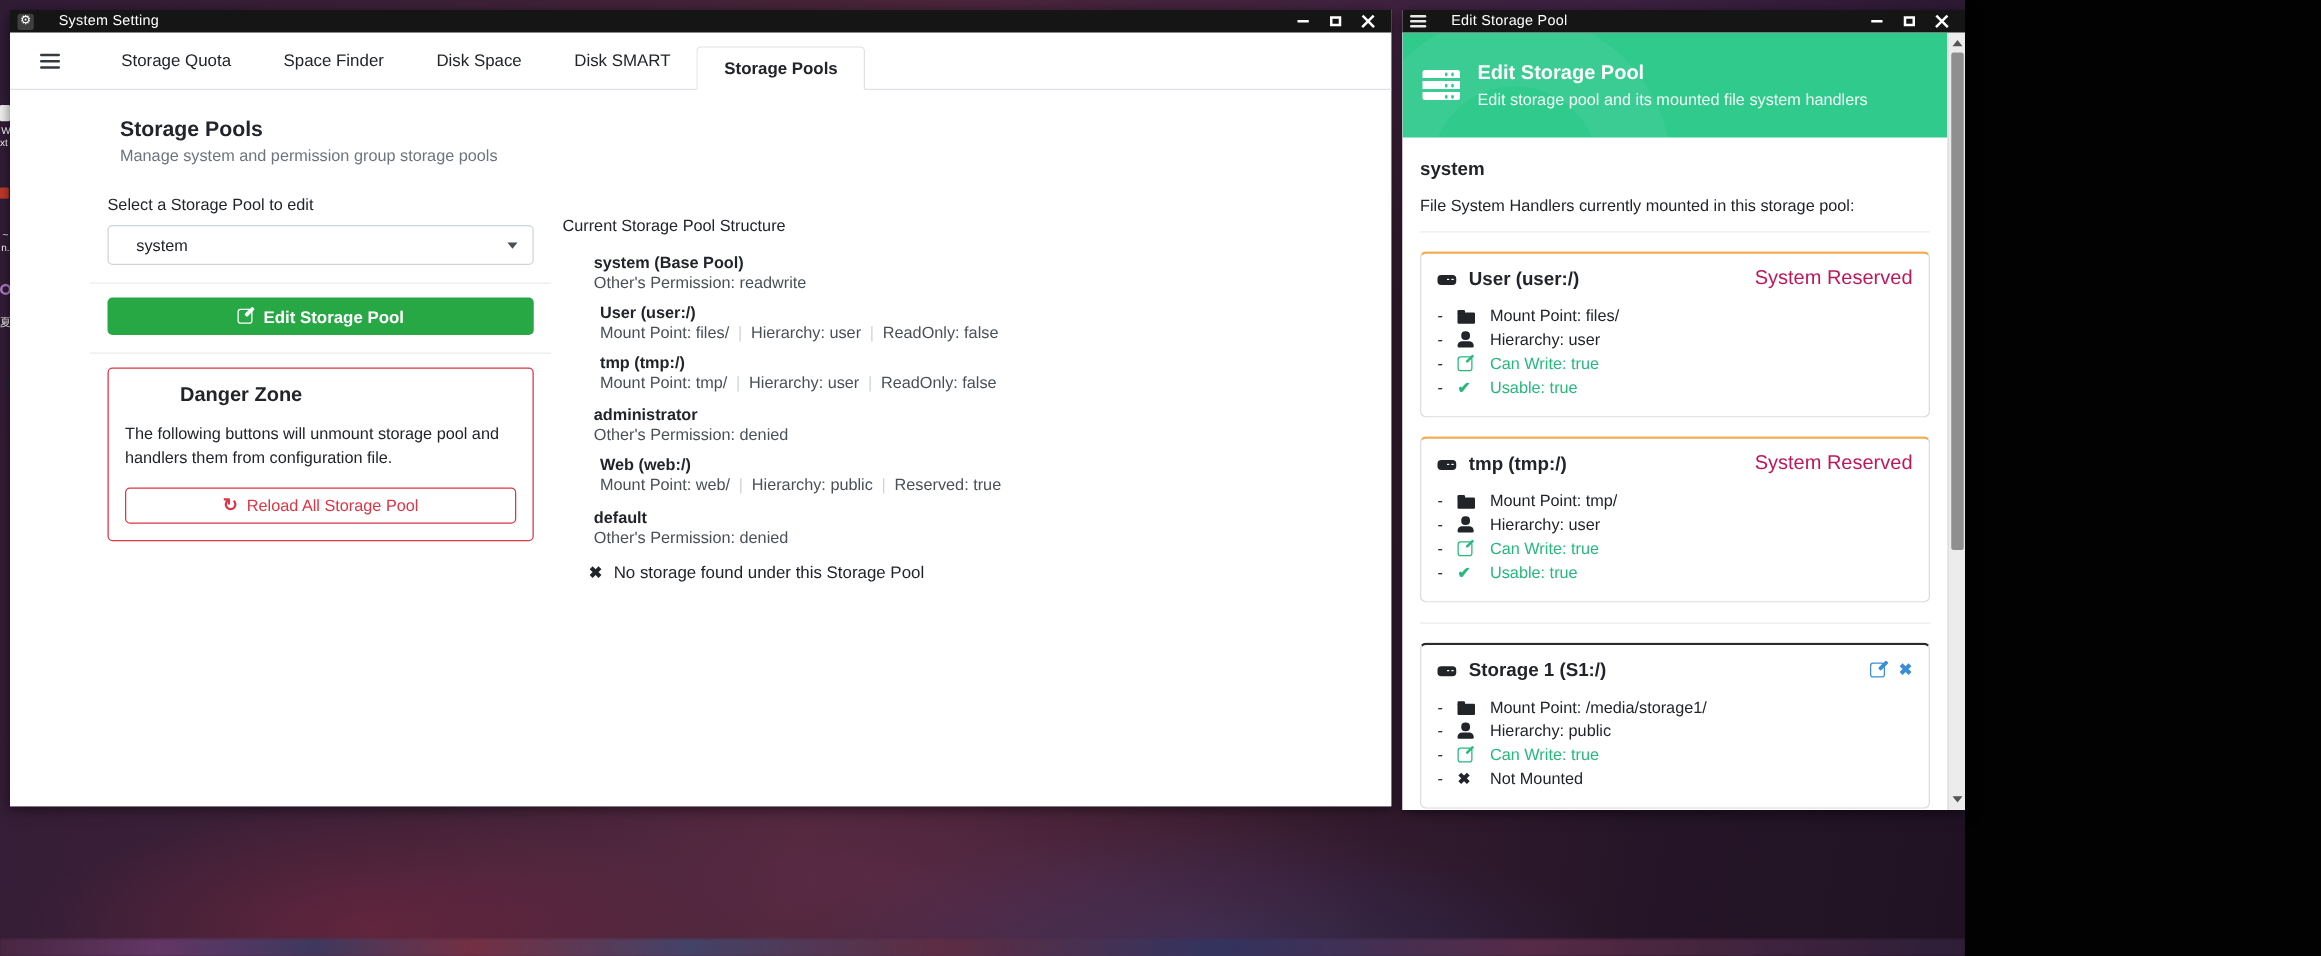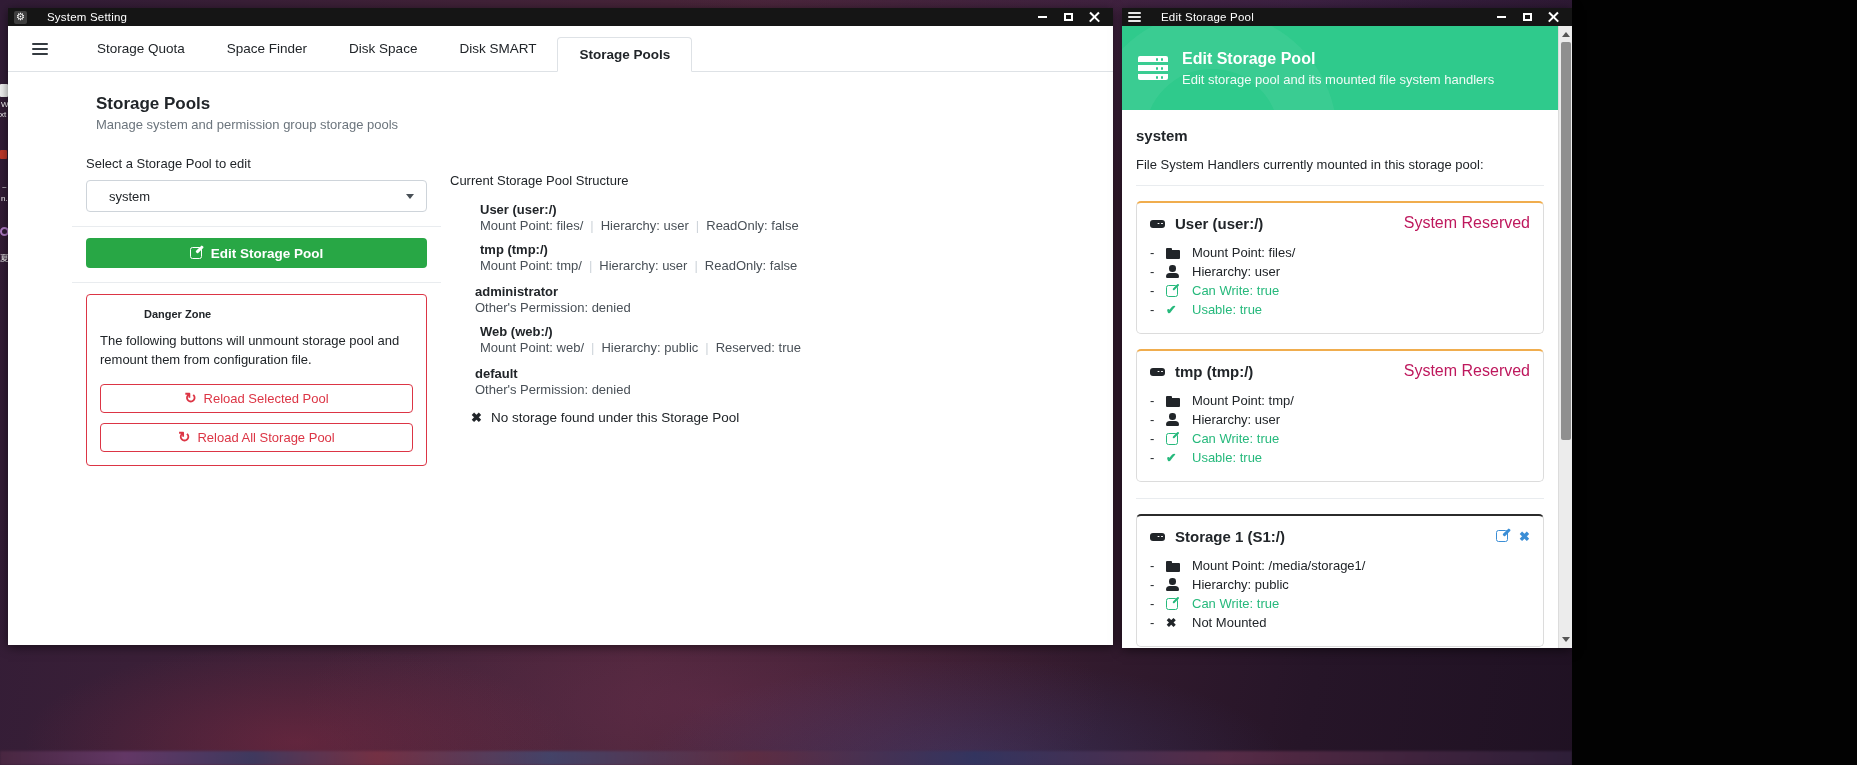--- a/index.html
+++ b/index.html
@@ -64,21 +64,21 @@
   .page-title { font-size:17px; font-weight:700; color:#212529; padding-left:10px; }
   .page-sub { font-size:13px; color:#6c757d; padding-left:10px; margin-top:3px; }
   .sel-label { font-size:13px; color:#212529; margin-top:24px; }
   .selectbox { margin-top:9px; height:32px; border:1px solid #ced4da; border-radius:4px;
     display:flex; align-items:center; font-size:13px; color:#212529; padding:0 12px 0 22px; background:#fff; cursor:pointer; }
   .caret { margin-left:auto; width:0; height:0; border-left:4px solid transparent; border-right:4px solid transparent; border-top:5px solid #495057; }
   .hr { border:none; border-top:1px solid #e9ecef; margin:14px -14px 0 -14px; }
   .btn-green { margin-top:11px; width:100%; height:30px; background:#28a745; border:none; border-radius:4px;
     color:#fff; font-weight:700; font-size:13.5px; display:flex; align-items:center; justify-content:center; gap:9px; cursor:pointer; }
   .danger-card { margin-top:11px; border:1px solid #dc3545; border-radius:4px; padding:13px 13px 13px; background:#fff; }
-  .danger-title { font-size:11px; font-weight:700; color:#212529;padding-left:44px; }
+  .danger-title { font-size:16px; font-weight:700; color:#212529;padding-left:44px; }
   .danger-desc { margin-top:11px; font-size:13px; line-height:19px; color:#212529; width:315px; }
   .btn-outline-red { margin-top:10px; width:100%; height:29px; background:#fff; border:1px solid #dc3545; border-radius:4px;
     color:#dc3545; font-size:13px; display:flex; align-items:center; justify-content:center; gap:7px; cursor:pointer; }
   .btn-outline-red:first-of-type { margin-top:15px; }
 
   
   .col-right { position:absolute; left:442px; top:85px; width:500px;margin-top:16px; }
   .tree-label { font-size:13px; color:#212529; }
   .tree { margin-top:14px; }
   .tgroup { margin-bottom:11px; }
@@ -213,37 +213,40 @@
 
       <hr class="hr">
       <button class="btn-green">
         <span class="ic-pencilsq" style="color:#fff;"></span>
         <span>Edit Storage Pool</span>
       </button>
       <hr class="hr">
 
       <div class="danger-card">
         <div class="danger-title">Danger Zone</div>
-        <div class="danger-desc">The following buttons will unmount storage pool and remount them from configuration file.</div>
-        <button class="btn-outline-red">
-          <span class="ic-reload"></span>
-          <span>Reload Selected Pool</span>
-        </button>
+        <div class="danger-desc">The following buttons will unmount storage pool and handlers them from configuration file.</div>
         <button class="btn-outline-red">
           <span class="ic-reload"></span>
           <span>Reload All Storage Pool</span>
         </button>
       </div>
     </div>
 
     <div class="col-right">
       <div class="tree-label">Current Storage Pool Structure</div>
       <div class="tree">
 
         <div class="tgroup">
+          <div class="trow">
+            <span class="icw"><span class="ic-server"></span></span>
+            <div>
+              <div class="tname">system (Base Pool)</div>
+              <div class="tperm">Other's Permission: readwrite</div>
+            </div>
+          </div>
           <div class="tchild">
             <span class="icw"><span class="ic-hdd"></span></span>
             <div>
               <div class="tname">User (user:/)</div>
               <div class="tdetail">
                 <span>Mount Point: files/</span>
                   <span class="pipe">|</span>
                   <span>Hierarchy: user</span>
                   <span class="pipe">|</span>
                   <span>ReadOnly: false</span>

